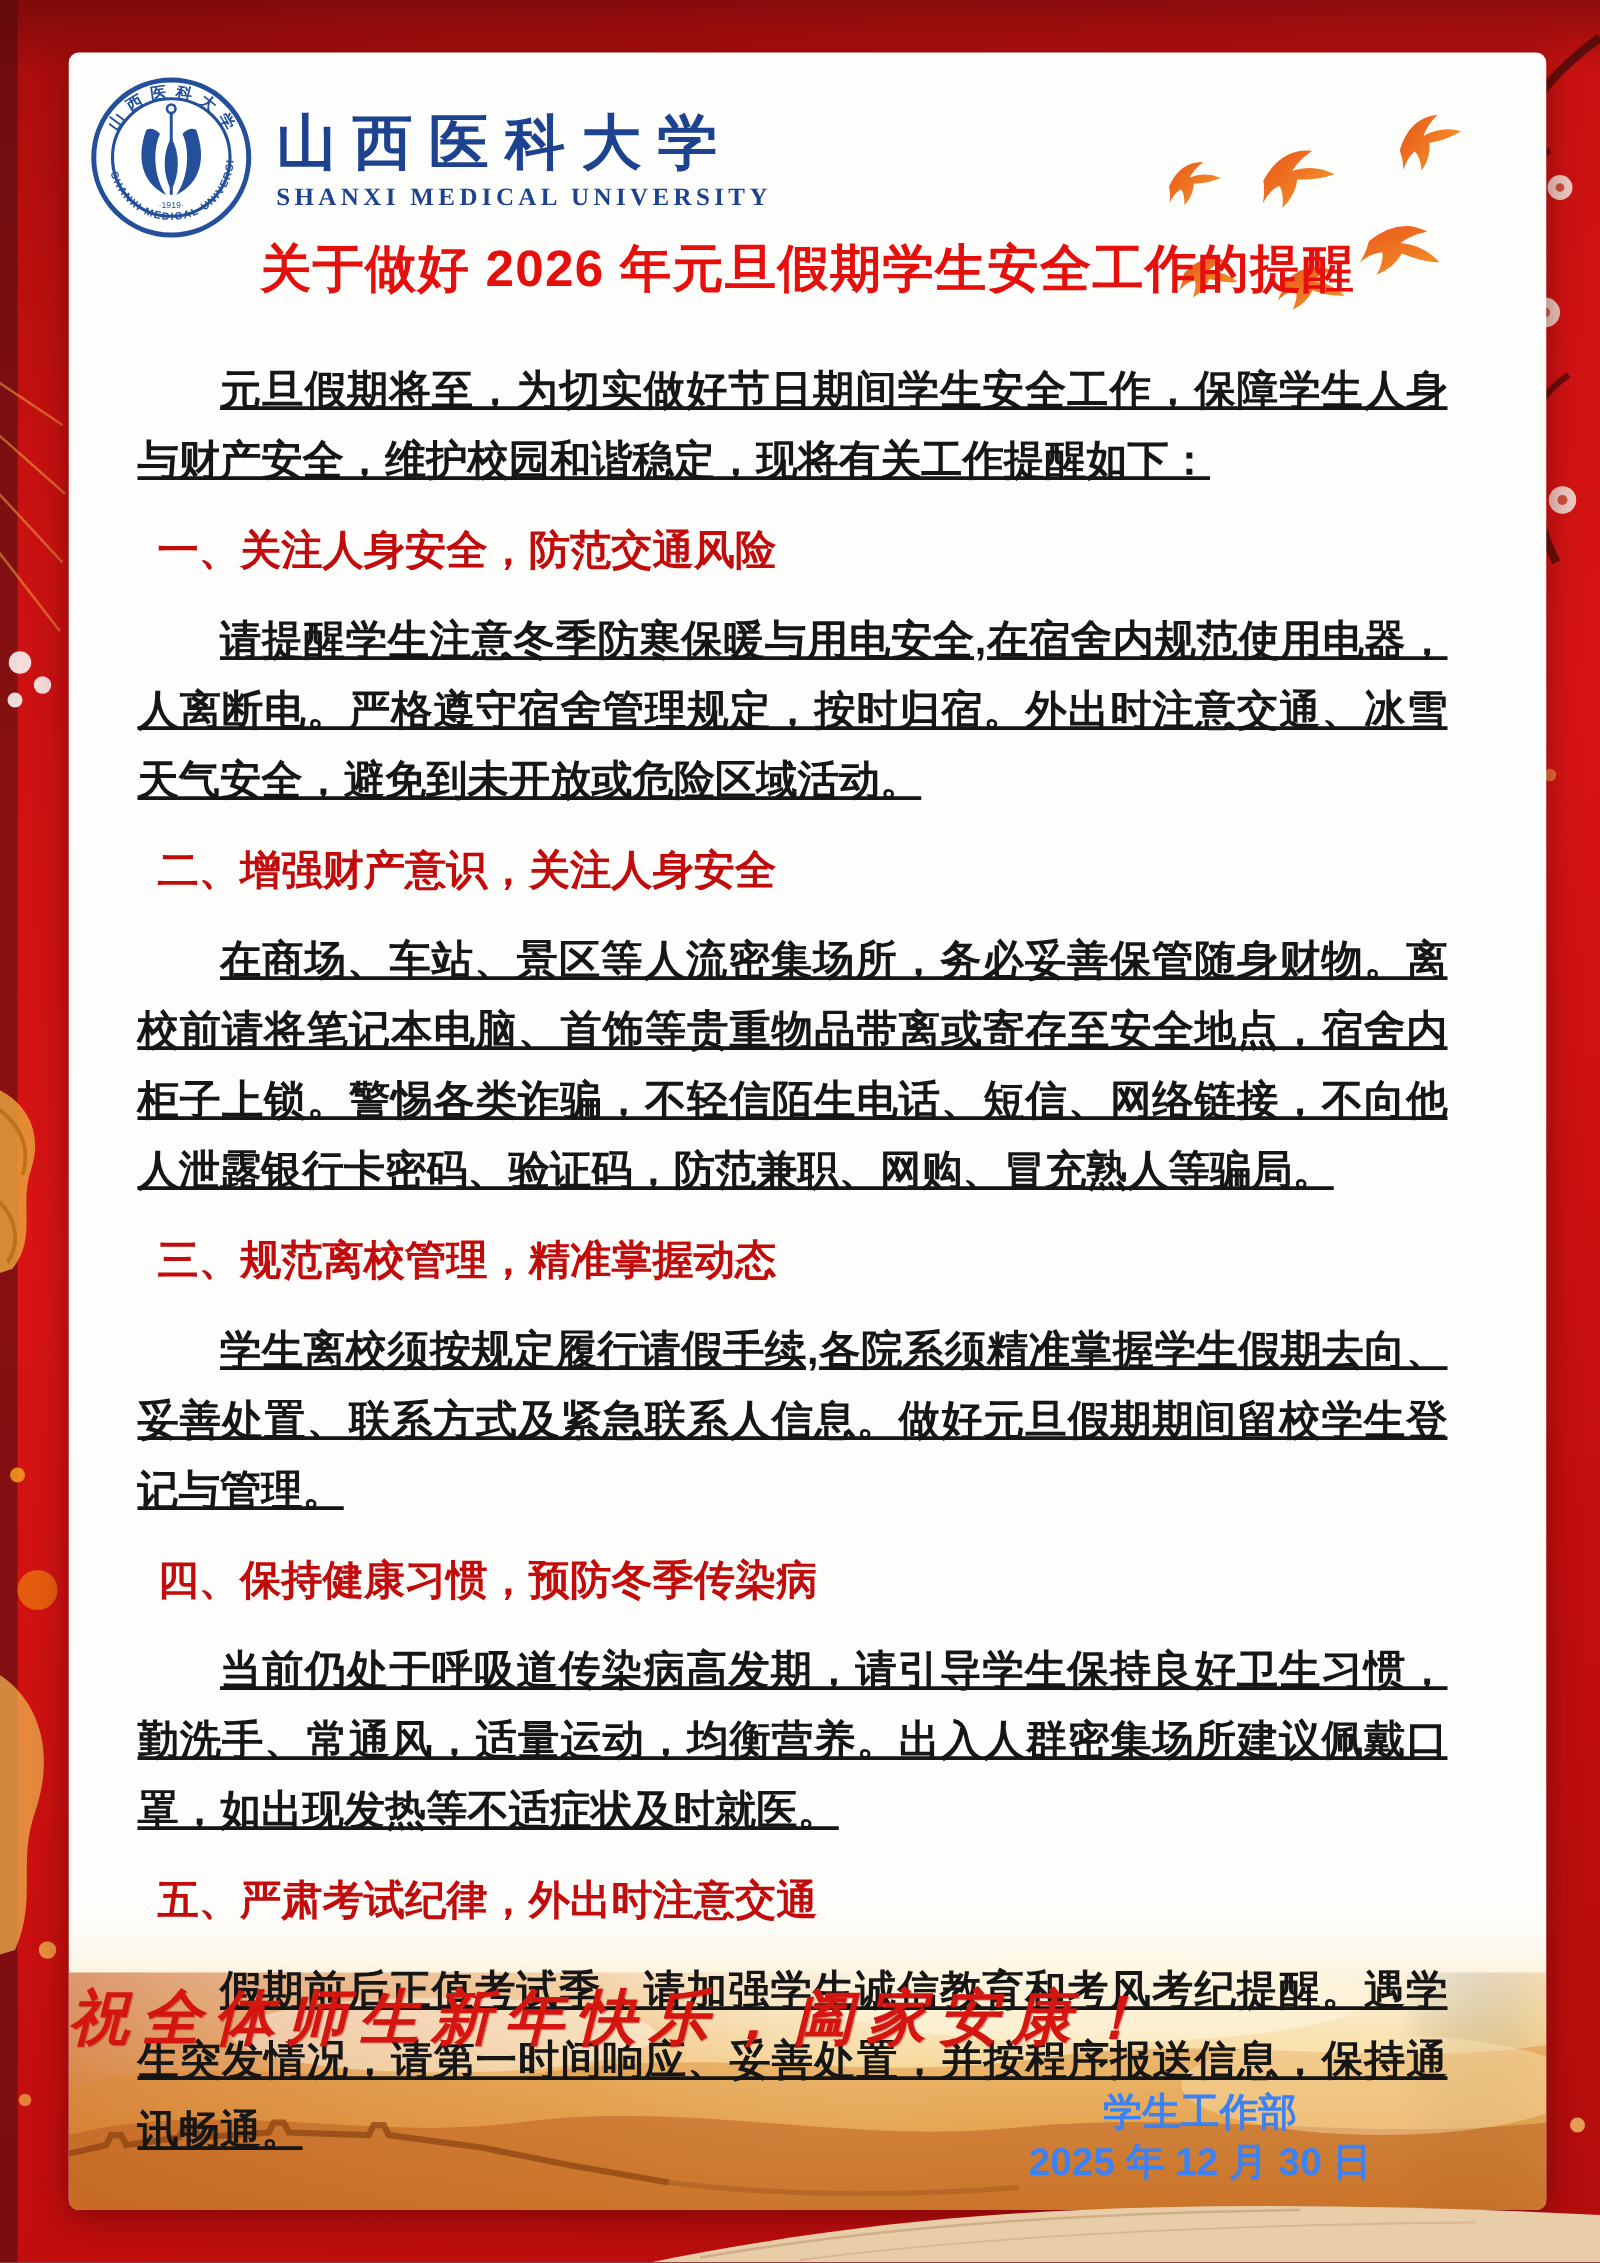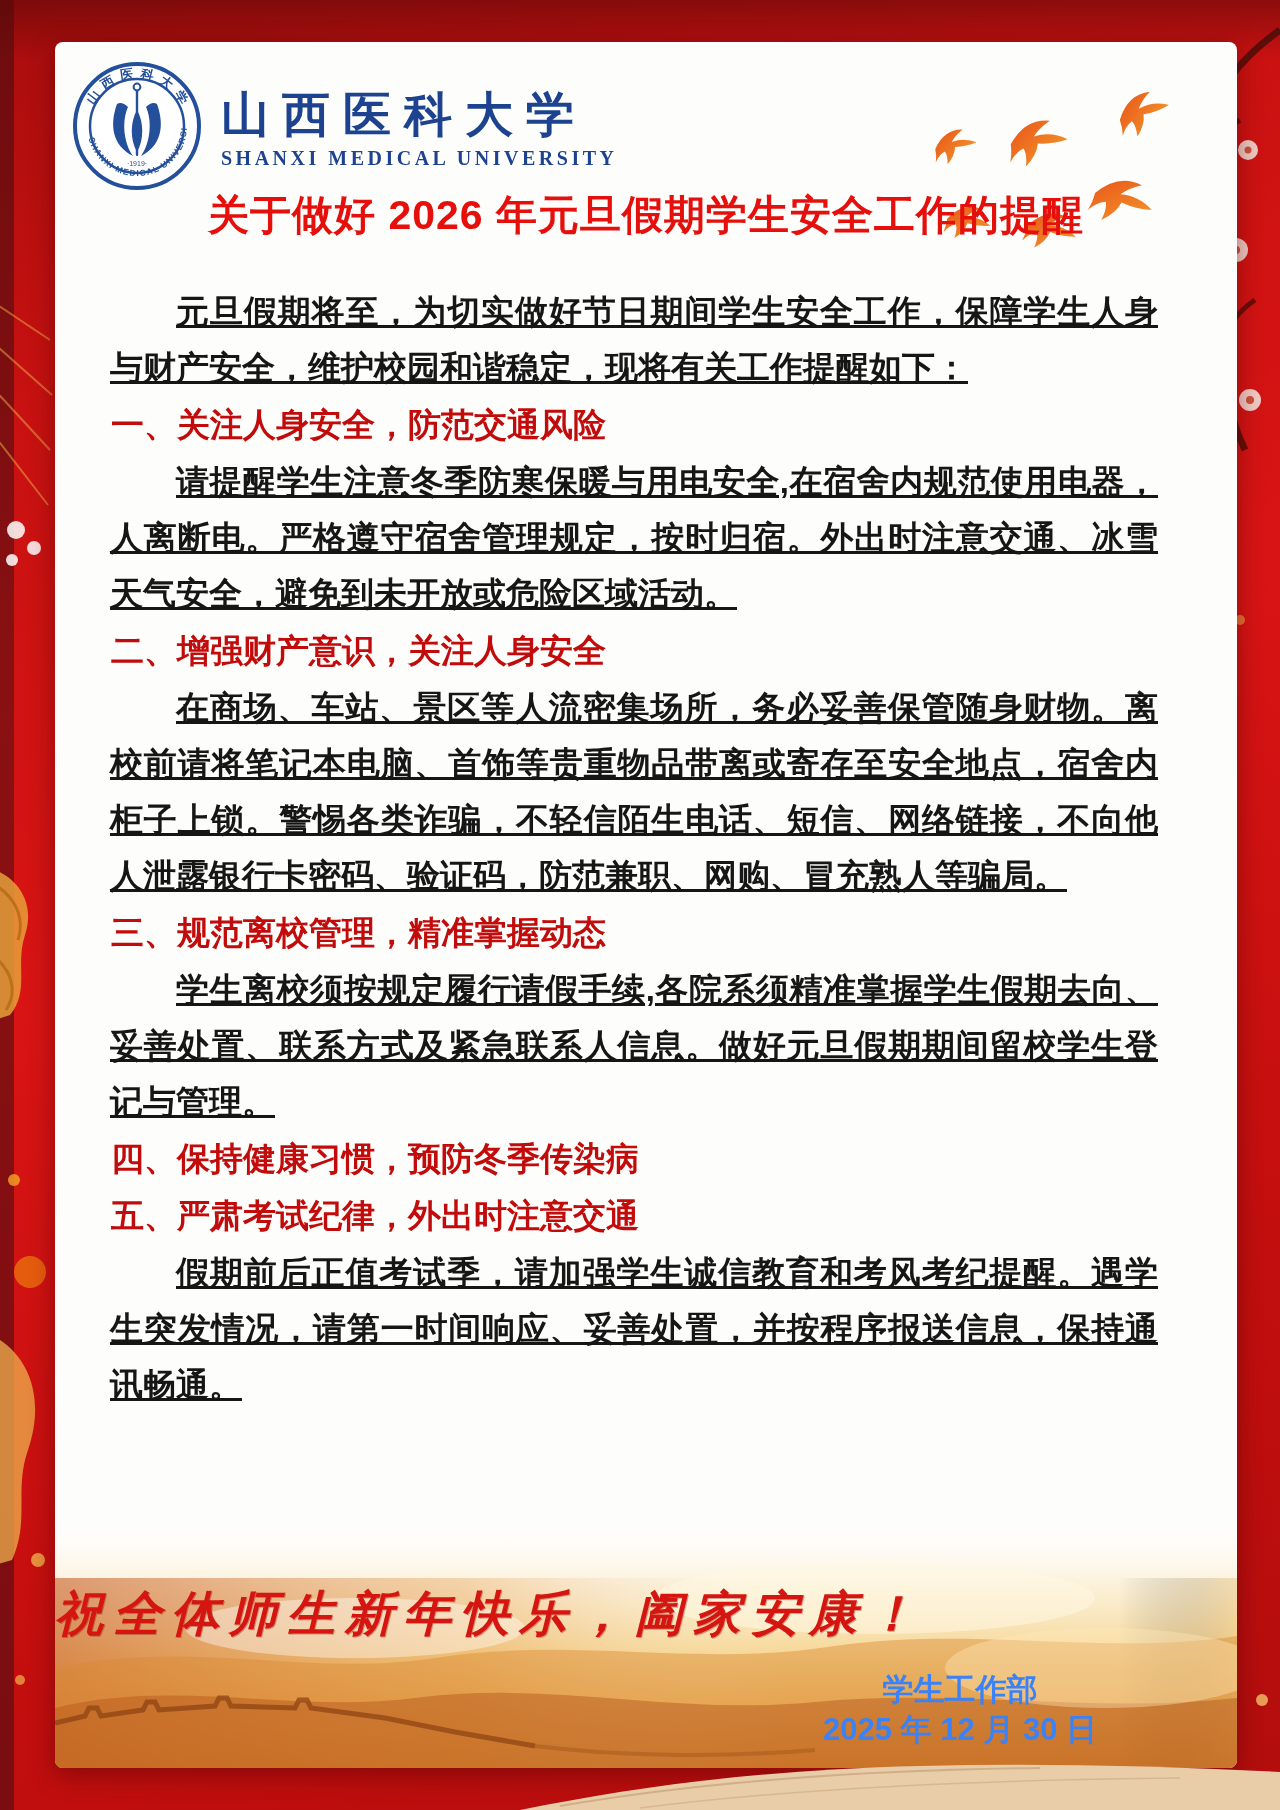--- a/index.html
+++ b/index.html
@@ -36,21 +36,21 @@
     position:absolute;left:0;top:146px;width:100%;text-align:center;
     font-size:41px;font-weight:800;color:#e5100c;letter-spacing:1px;z-index:4;
   }
 
   .body-text{
     position:absolute;left:55px;top:242px;width:1048px;z-index:3;
     font-size:33px;line-height:56px;color:#161616;font-weight:600;
     text-align:justify;
   }
   .para{margin:0;text-indent:2em;text-decoration:underline;}
-  .sec{margin:1px;font-size:33px;line-height:56px;font-weight:800;color:#c20b0b;text-indent:0;}
+  .sec{margin:16px;font-size:33px;line-height:56px;font-weight:800;color:#c20b0b;text-indent:0;}
 
   .blessing{
     position:absolute;left:0;top:1540px;width:100%;text-align:left;z-index:5;
     font-family:"DejaVu Serif",serif;font-style:italic;font-weight:700;
     font-size:48px;color:#d5150f;letter-spacing:10px;
     text-shadow:1px 1px 0 rgba(150,10,5,.35);
   }
 
   .landscape{position:absolute;left:0;bottom:0;width:1182px;height:250px;z-index:2;}
 
@@ -178,20 +178,21 @@
       <h2 class="sec">一、关注人身安全，防范交通风险</h2>
       <p class="para">请提醒学生注意冬季防寒保暖与用电安全,在宿舍内规范使用电器，人离断电。严格遵守宿舍管理规定，按时归宿。外出时注意交通、冰雪天气安全，避免到未开放或危险区域活动。</p>
 
       <h2 class="sec">二、增强财产意识，关注人身安全</h2>
       <p class="para">在商场、车站、景区等人流密集场所，务必妥善保管随身财物。离校前请将笔记本电脑、首饰等贵重物品带离或寄存至安全地点，宿舍内柜子上锁。警惕各类诈骗，不轻信陌生电话、短信、网络链接，不向他人泄露银行卡密码、验证码，防范兼职、网购、冒充熟人等骗局。</p>
 
       <h2 class="sec">三、规范离校管理，精准掌握动态</h2>
       <p class="para">学生离校须按规定履行请假手续,各院系须精准掌握学生假期去向、妥善处置、联系方式及紧急联系人信息。做好元旦假期期间留校学生登记与管理。</p>
 
       <h2 class="sec">四、保持健康习惯，预防冬季传染病</h2>
+      <p class="para">当前仍处于呼吸道传染病高发期，请引导学生保持良好卫生习惯，勤洗手、常通风，适量运动，均衡营养。出入人群密集场所建议佩戴口罩，如出现发热等不适症状及时就医。</p>
 
       <h2 class="sec">五、严肃考试纪律，外出时注意交通</h2>
       <p class="para">假期前后正值考试季，请加强学生诚信教育和考风考纪提醒。遇学生突发情况，请第一时间响应、妥善处置，并按程序报送信息，保持通讯畅通。</p>
     </div>
 
     <div class="blessing">祝全体师生新年快乐，阖家安康！</div>
 
     <svg class="landscape" viewBox="0 0 1182 250" preserveAspectRatio="none">
       <defs>
         <linearGradient id="skyV" x1="0" y1="0" x2="0" y2="1">

